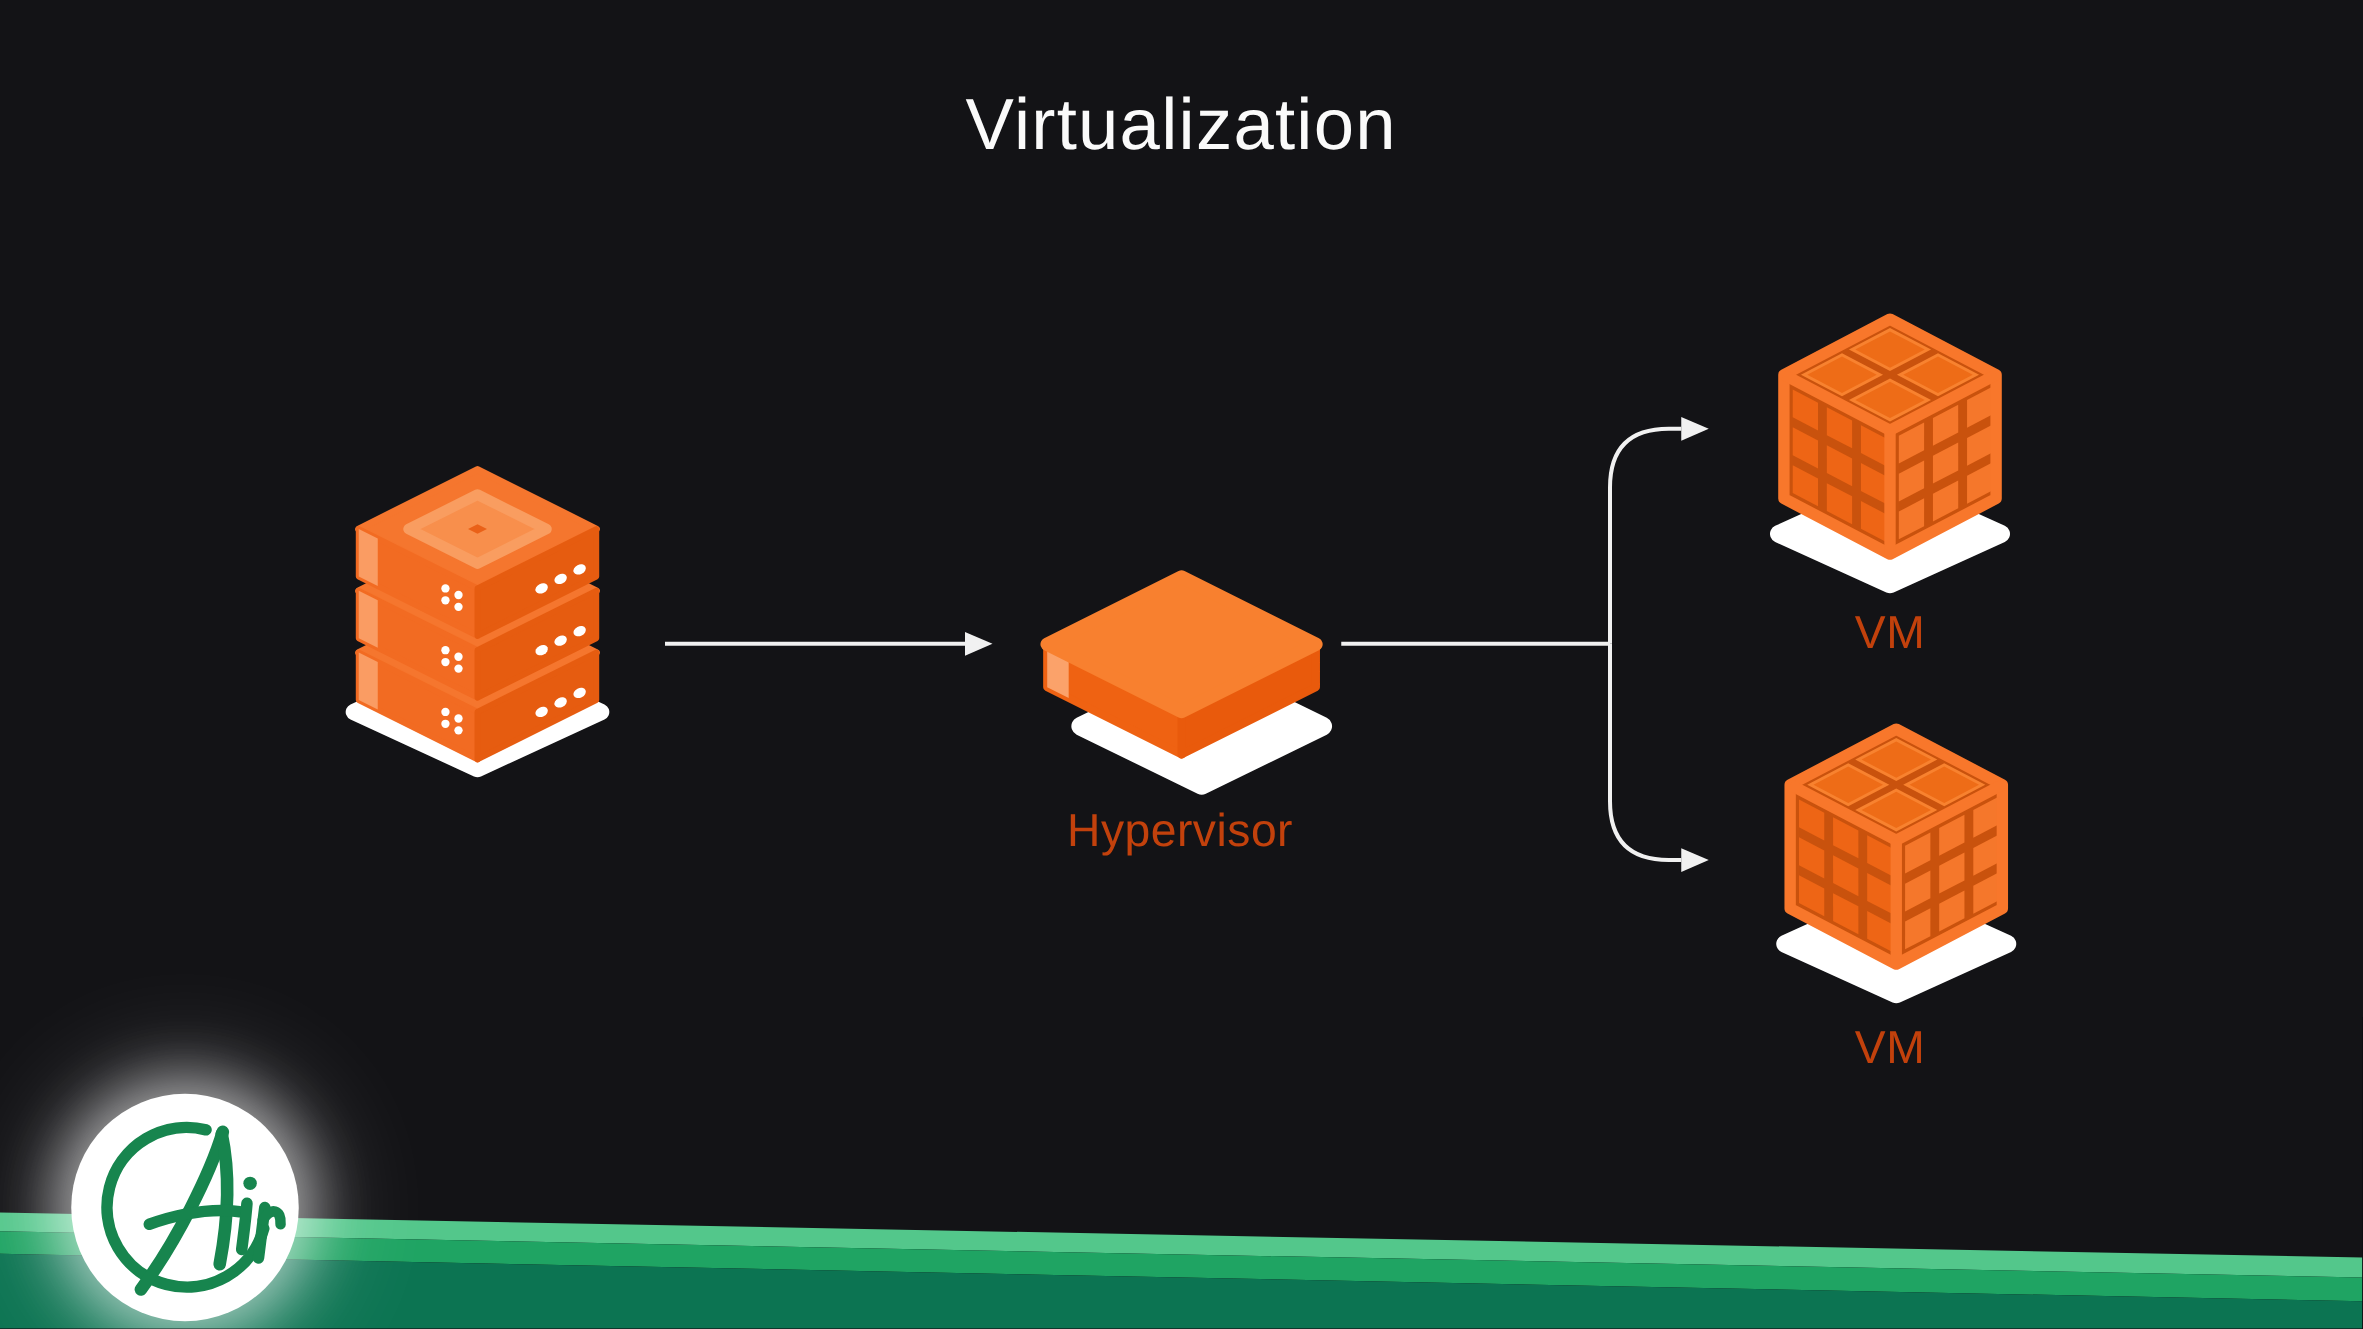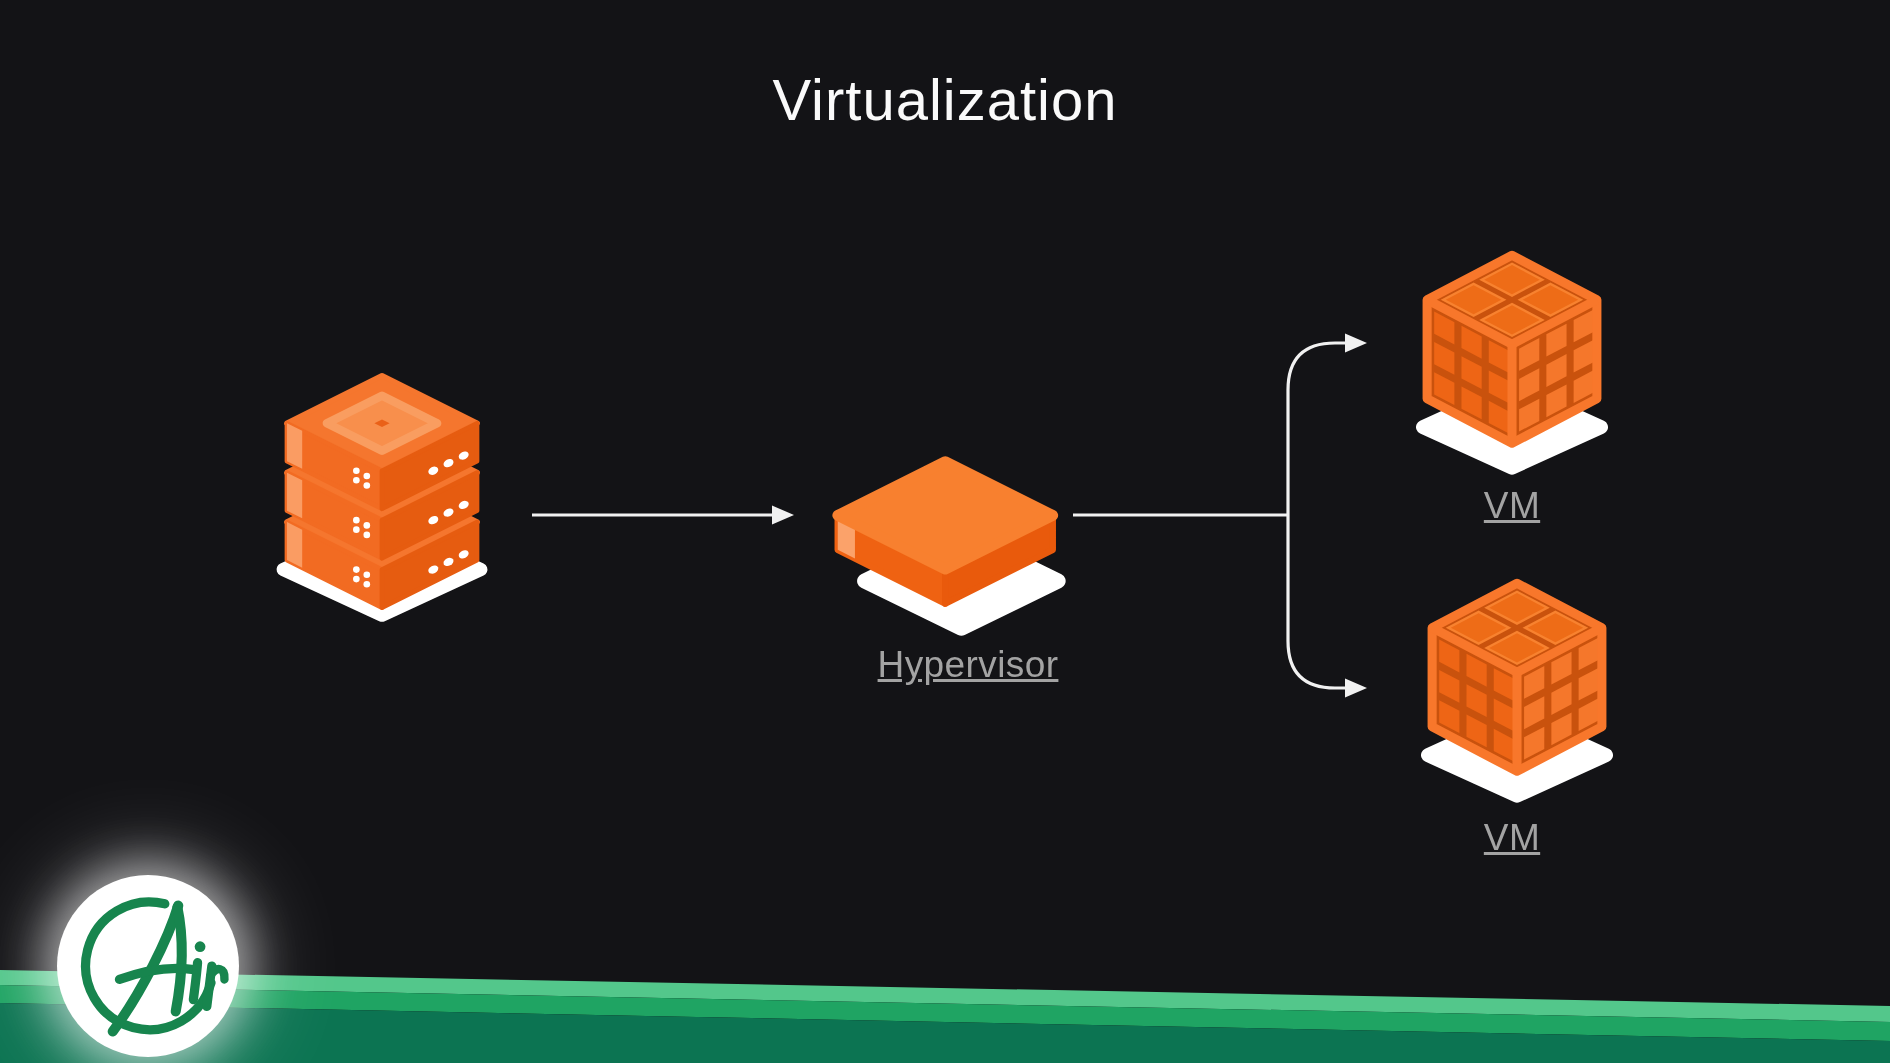--- a/index.html
+++ b/index.html
@@ -9,23 +9,22 @@
     font-family:"Liberation Sans", sans-serif;
     -webkit-font-smoothing:antialiased;
   }
   .abs{position:absolute;}
   .title{
     left:0;right:0;top:66px;text-align:center;
     font-size:58px;font-weight:400;letter-spacing:1px;color:#fafafa;
   }
   .node-label{
     transform:translateX(-50%);
-    font-size:37px;font-weight:400;letter-spacing:.4px;color:#a3a3a3;
+    font-size:37px;font-weight:400;letter-spacing:.4px;color:#c2410c;
     white-space:nowrap;
-    text-decoration:underline;
   }
   .icon-svg{display:block;}
   .logo{
     left:57px;top:875px;width:182px;height:182px;border-radius:50%;
     background:#ffffff;
     box-shadow:0 0 46px 12px rgba(255,255,255,.55), 0 0 90px 20px rgba(255,255,255,.25);
     display:flex;align-items:center;justify-content:center;
   }
   .logo svg{width:168px;height:168px;}
   svg{overflow:visible;}
@@ -86,21 +85,21 @@
     </g>
   </svg>
 
   <svg class="abs icon-svg" style="left:827px;top:438px;width:258px;height:215px" viewBox="0 0 240 200" aria-hidden="true">
     <polygon points="35,133 125,89 215,133 125,177" fill="#ffffff" stroke="#ffffff" stroke-width="14" stroke-linejoin="round"></polygon>
     <polygon points="10,72 110,122 110,154 10,104" fill="#EF6212" stroke="#EF6212" stroke-width="6" stroke-linejoin="round"></polygon>
     <polygon points="10,72 26,80 26,112 10,104" fill="#FBA26A"></polygon>
     <polygon points="110,122 210,72 210,104 110,154" fill="#E95A0C" stroke="#E95A0C" stroke-width="6" stroke-linejoin="round"></polygon>
     <polygon points="10,72 110,22 210,72 110,122" fill="#F8802F" stroke="#F8802F" stroke-width="10" stroke-linejoin="round"></polygon>
   </svg>
-  <div class="abs node-label" style="left:968px;top:644px">Hypervisor</div>
+  <div class="abs node-label" style="left:944px;top:644px">Hypervisor</div>
 
   <svg class="abs icon-svg" style="left:1416px;top:249px;width:192px;height:238px" viewBox="0 0 190 235" aria-hidden="true">
     <polygon points="7,176 95,136 183,176 95,216" fill="#ffffff" stroke="#ffffff" stroke-width="14" stroke-linejoin="round"></polygon>
     <polygon points="11,50 95,6 179,50 179,148 95,192 11,148" fill="#C9520D"></polygon>
 
     <g transform="matrix(1,-0.5238,1,0.5238,11,50)">
       <rect x="8" y="8" width="30" height="30" fill="#EE6C17" stroke="#F8822F" stroke-width="2.5"></rect>
       <rect x="46" y="8" width="30" height="30" fill="#EE6C17" stroke="#F8822F" stroke-width="2.5"></rect>
       <rect x="8" y="46" width="30" height="30" fill="#EE6C17" stroke="#F8822F" stroke-width="2.5"></rect>
       <rect x="46" y="46" width="30" height="30" fill="#EE6C17" stroke="#F8822F" stroke-width="2.5"></rect>

